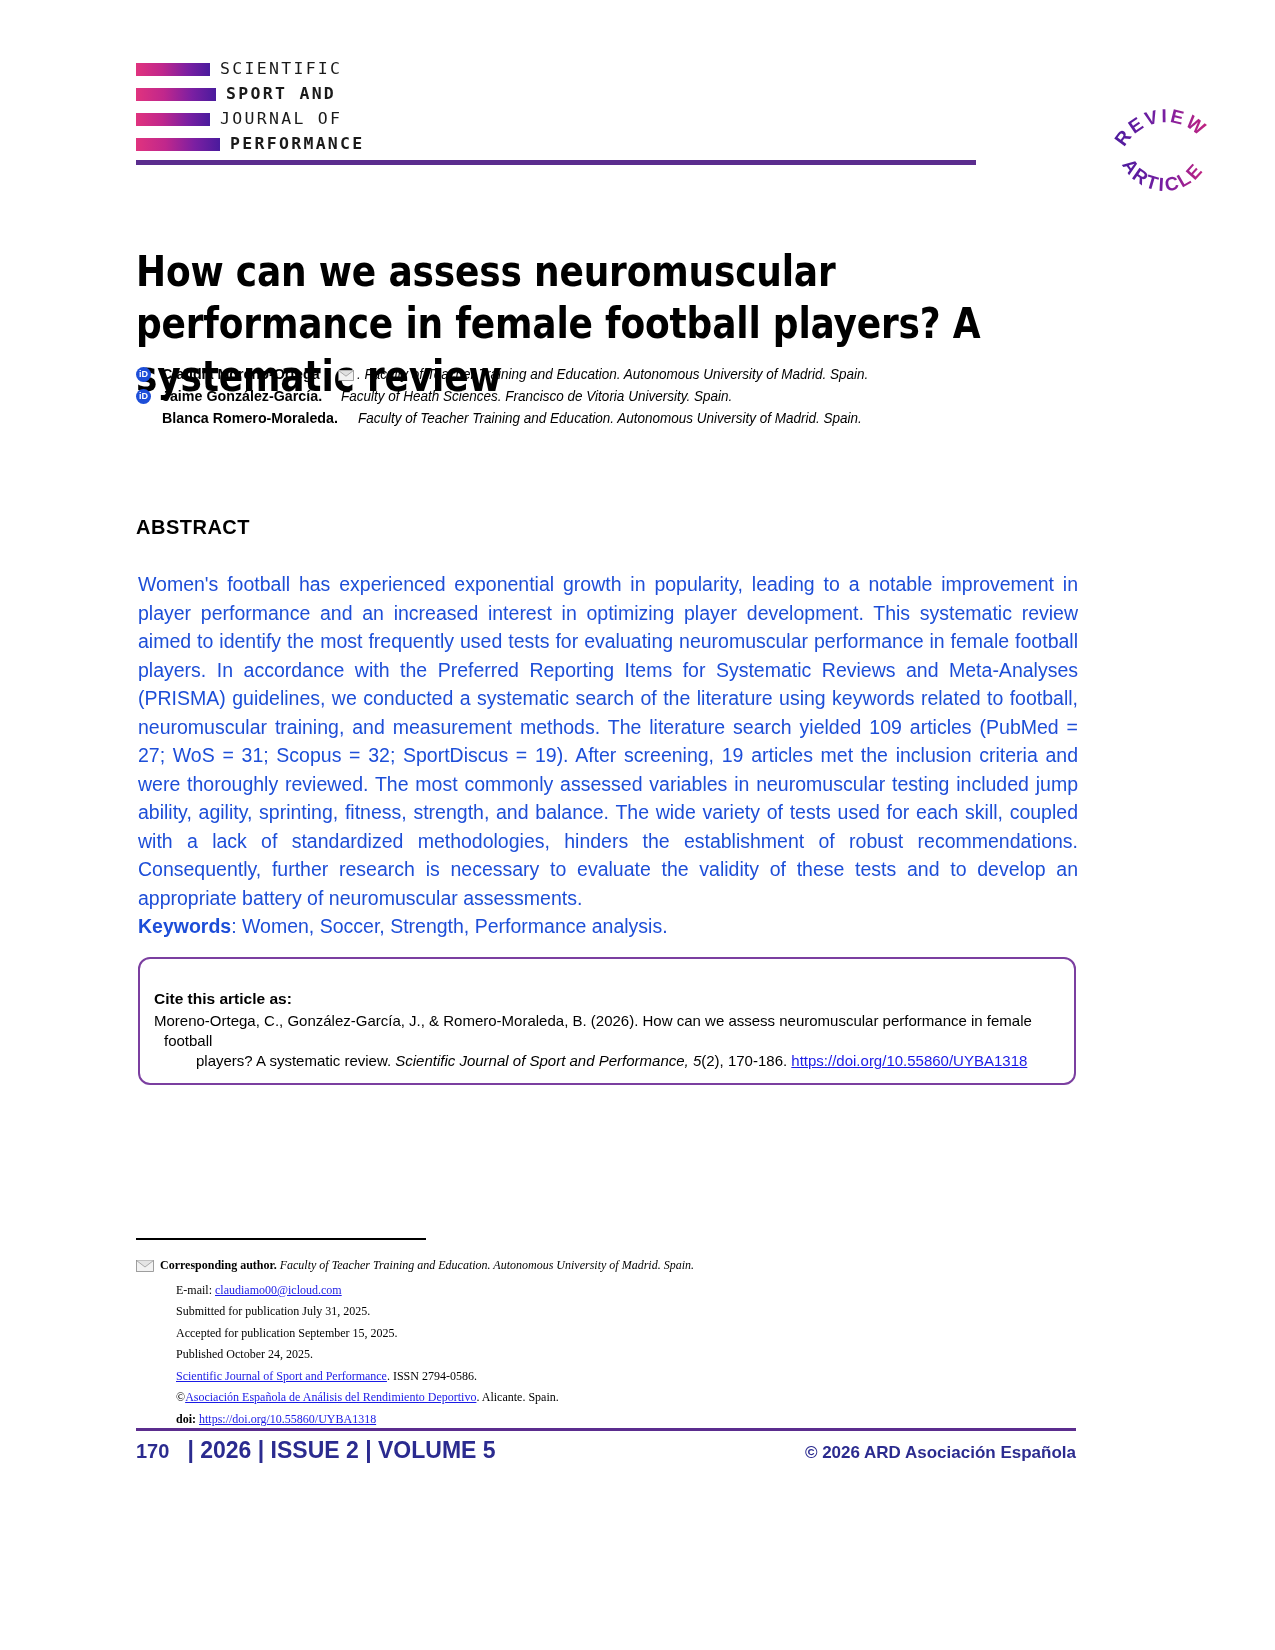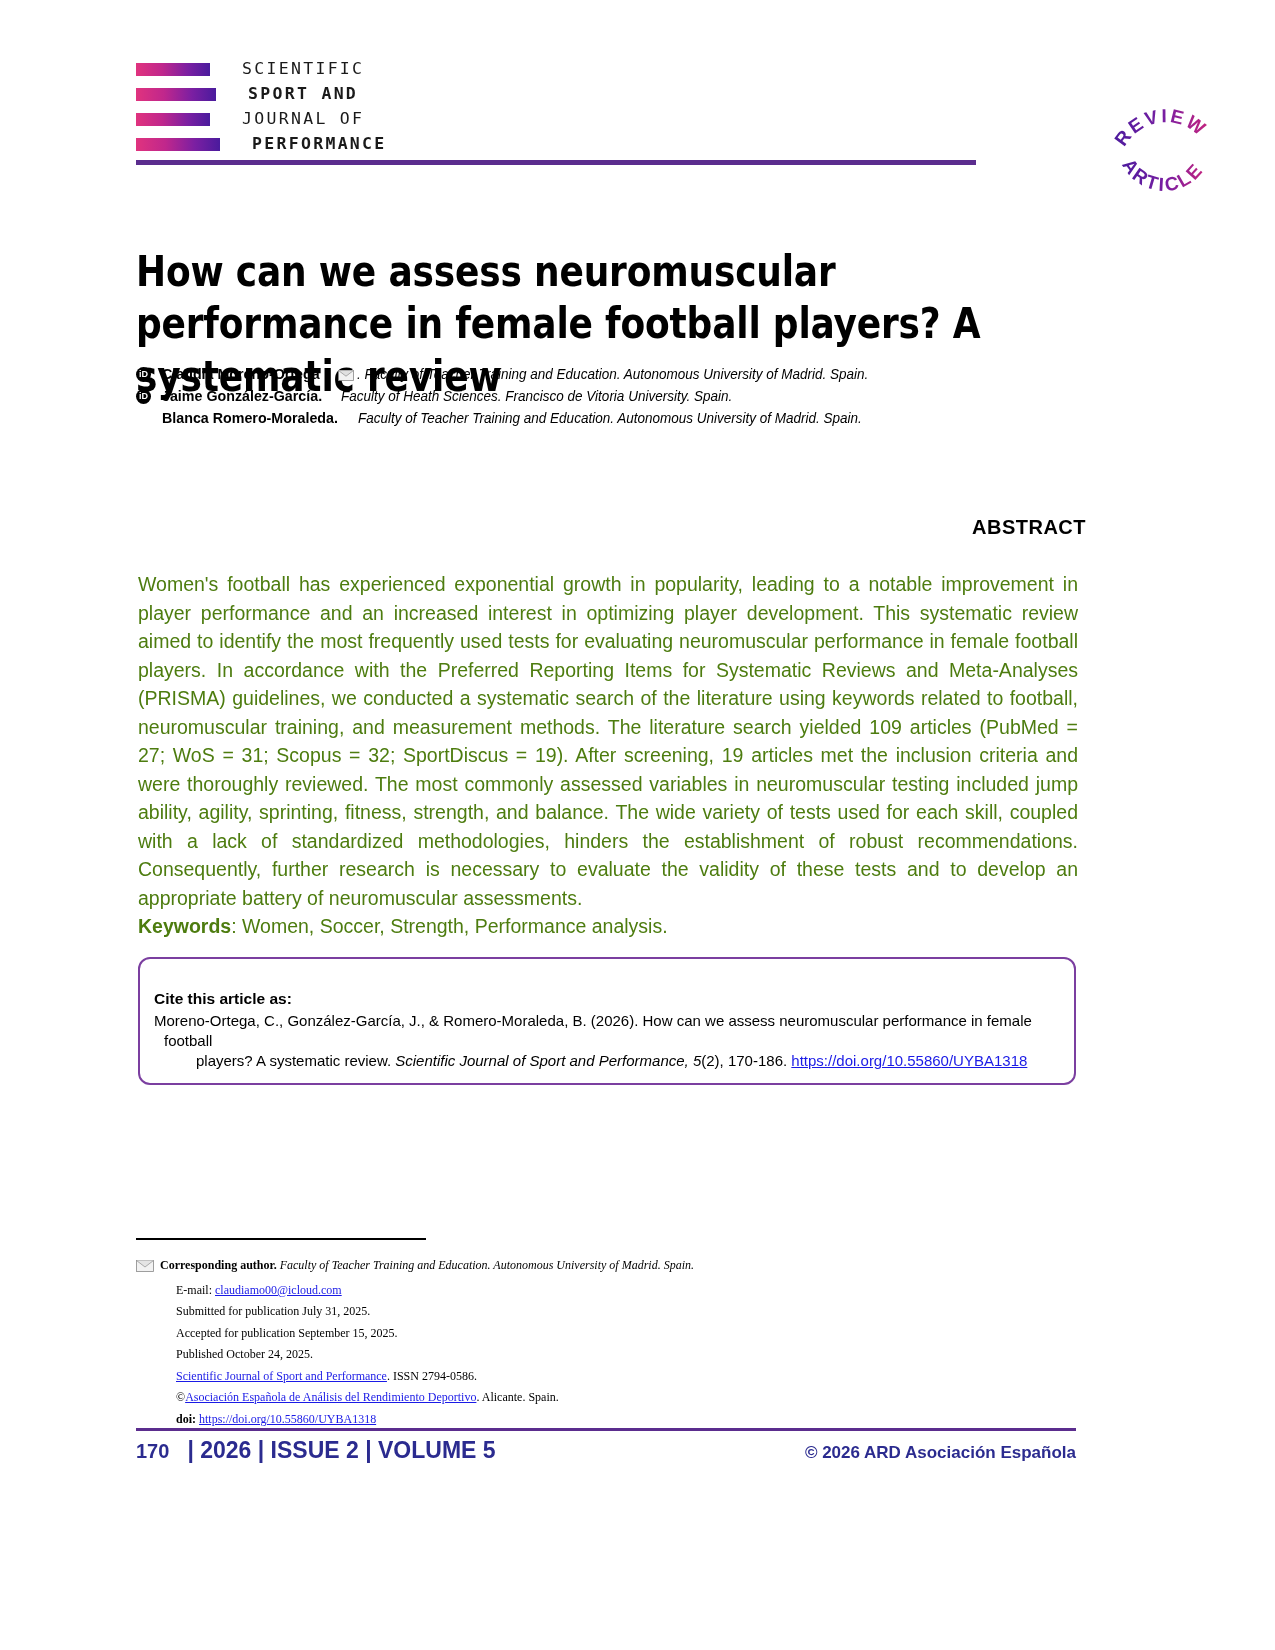--- a/index.html
+++ b/index.html
@@ -36,21 +36,20 @@
     position: absolute;
     left: 0; top: 8px;
     width: 420px;
     height: 110px;
   }
   .logo-row {
     display: flex;
     align-items: center;
     height: 23px;
     margin-bottom: 2px;
-    gap: 22px;
   }
   .logo-bar {
     width: 74px;
     height: 13px;
     margin-right: 10px;
     background: linear-gradient(90deg, #e0337e 0%, #c0278c 35%, #7b1fa2 70%, #4a1b9d 100%);
   }
   .logo-bar.b1 { width: 74px; }
   .logo-bar.b2 { width: 74px; }
   .logo-bar.b3 { width: 80px; }
@@ -119,21 +118,21 @@
     width: 26px;
     min-width: 26px;
     height: 20px;
     display: flex;
     align-items: center;
   }
   .orcid {
     width: 15px;
     height: 15px;
     border-radius: 50%;
-    background: #000000;
+    background: #1d4ed8;
     color: #fff;
     font-size: 9px;
     font-weight: bold;
     display: flex;
     align-items: center;
     justify-content: center;
     font-family: "Liberation Sans", sans-serif;
     line-height: 1;
   }
   .author-name {
@@ -160,36 +159,36 @@
     position: relative;
     top: 2px;
   }
 
   
   .abstract-heading {
     position: absolute;
     left: 136px;
     top: 516px;
     width: 950px;
-    text-align: right;
+    text-align: left;
     font-weight: bold;
     font-size: 20px;
     letter-spacing: 0.5px;
   }
   .abstract-body {
     position: absolute;
     left: 138px;
     top: 570px;
     width: 940px;
     font-family: "Liberation Sans Narrow", "Liberation Sans", sans-serif;
     font-size: 19.5px;
     line-height: 28.5px;
     text-align: justify;
     text-justify: inter-word;
-    color: #4d7c0f;
+    color: #1d4ed8;
   }
   .abstract-body p { margin: 0; }
   .keywords {
     margin-top: 0px;
   }
   .keywords b { font-weight: bold; }
 
   
   .cite-box {
     position: absolute;

